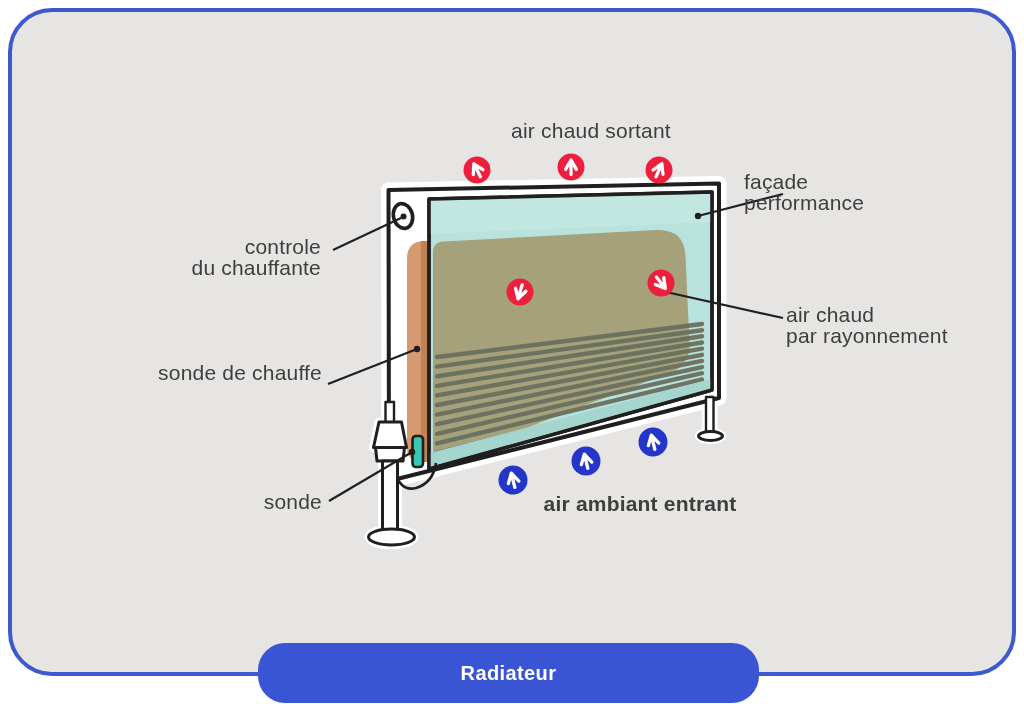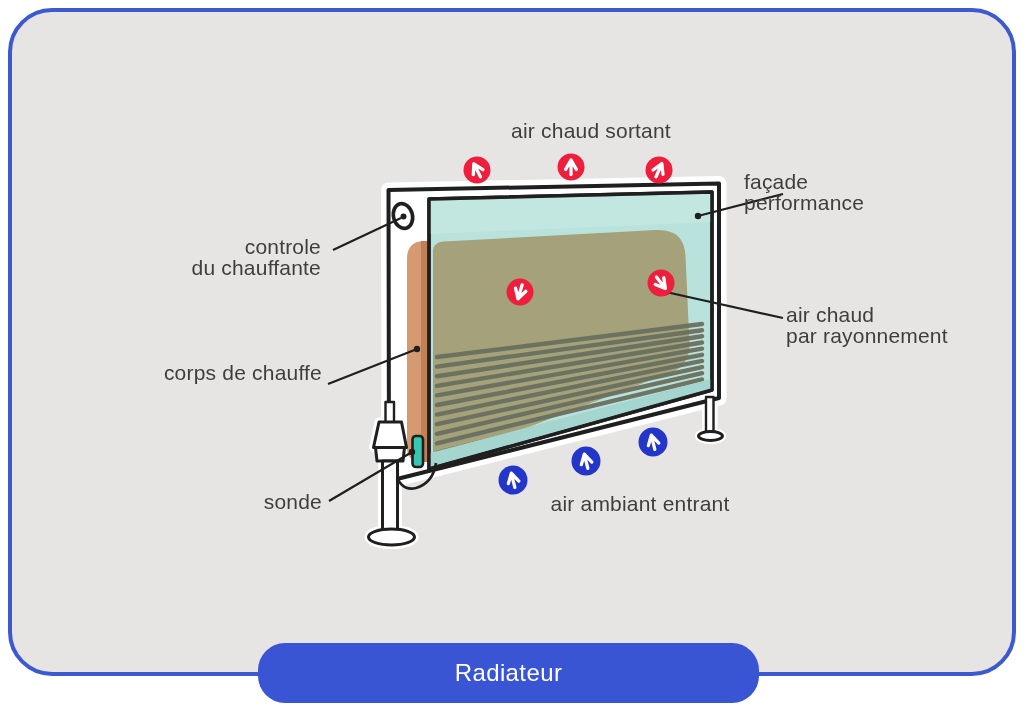--- a/index.html
+++ b/index.html
@@ -24,21 +24,21 @@
   .lbl.center{transform:translateX(-50%);text-align:center;}
   .lbl.right{text-align:right;}
   .footer-btn{
     position:absolute;left:258px;top:643px;width:501px;height:60px;
     background:var(--footer-bg);
     border-radius:27px;
     display:flex;align-items:center;justify-content:center;
     border:none;cursor:pointer;
   }
   .footer-btn span{
-    color:var(--footer-text);font-size:24px;font-weight:normal;letter-spacing:0.4px;
+    color:var(--footer-text);font-size:20px;font-weight:bold;letter-spacing:0.4px;
     font-family:"Liberation Sans","DejaVu Sans",sans-serif;
   }
 </style>
 </head>
 <body>
 
 <div class="card"></div>
 
 <svg class="diagram" width="1024" height="704" viewBox="0 0 1024 704">
   <defs>
@@ -172,22 +172,22 @@
   <div>controle</div>
   <div>du chauffante</div>
 </div>
 
 <div class="lbl" style="left:786px;top:305px;">
   <div>air chaud</div>
   <div>par rayonnement</div>
 </div>
 
 <div class="lbl right" style="right:702px;top:363px;">
-  <div>corps de chauffe</div>
+  <div>sonde de chauffe</div>
 </div>
 
 <div class="lbl right" style="right:702px;top:492px;margin-left:20px;">sonde</div>
 
-<div class="lbl center" style="left:640px;top:494px;">air ambiant entrant</div>
+<div class="lbl center" style="left:640px;top:494px;font-weight:bold;">air ambiant entrant</div>
 
 <button class="footer-btn">
   <span>Radiateur</span>
 </button>
 
 </body></html>

